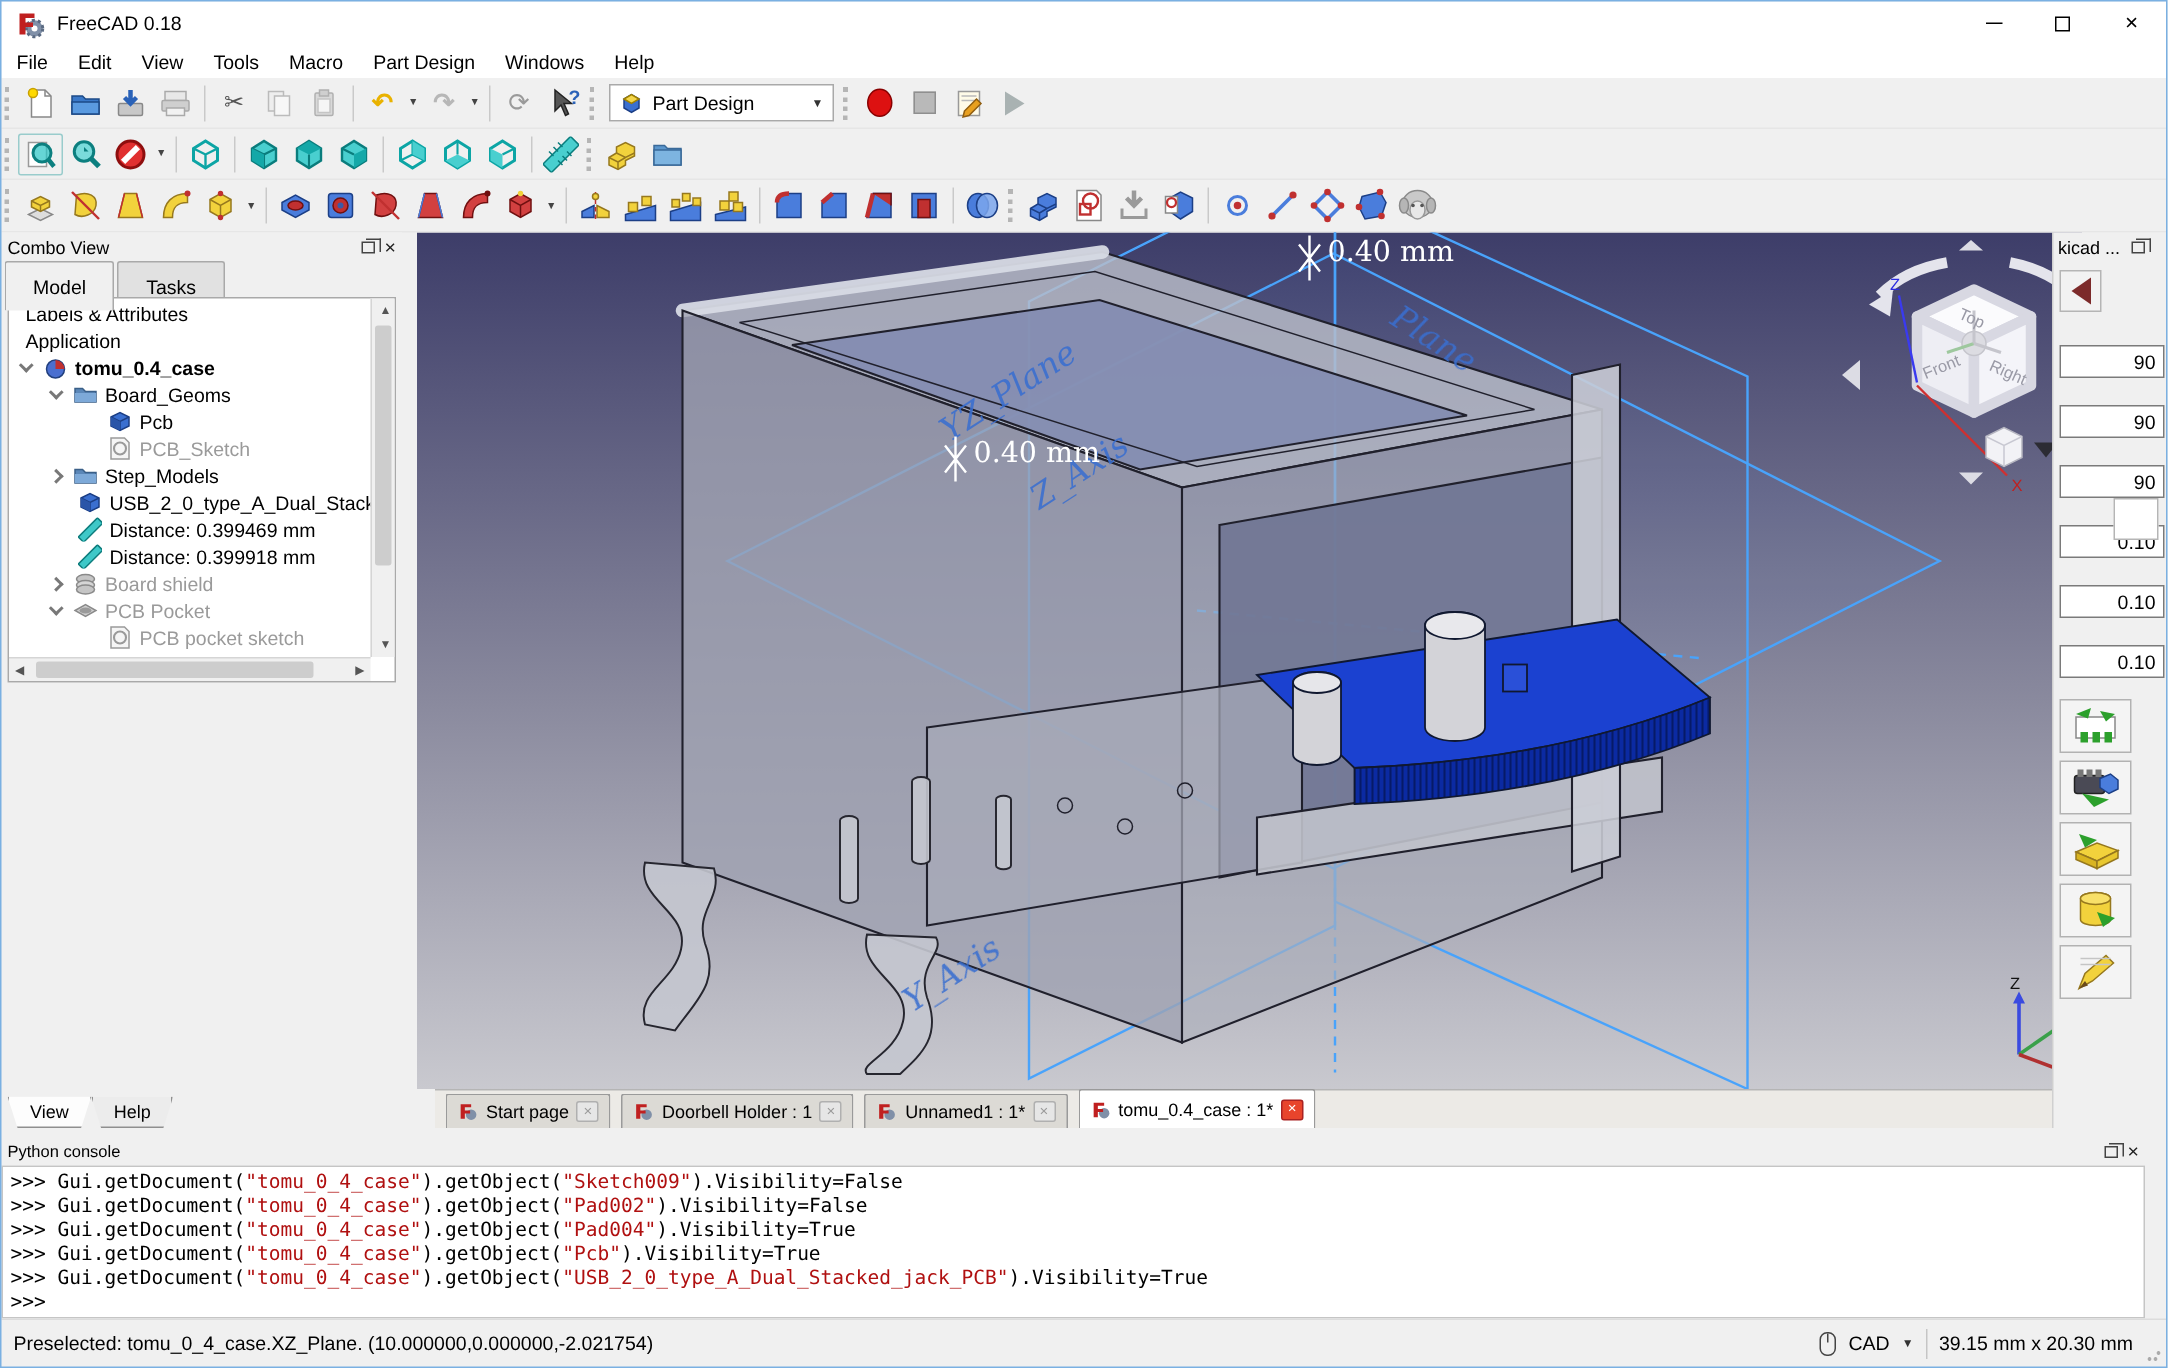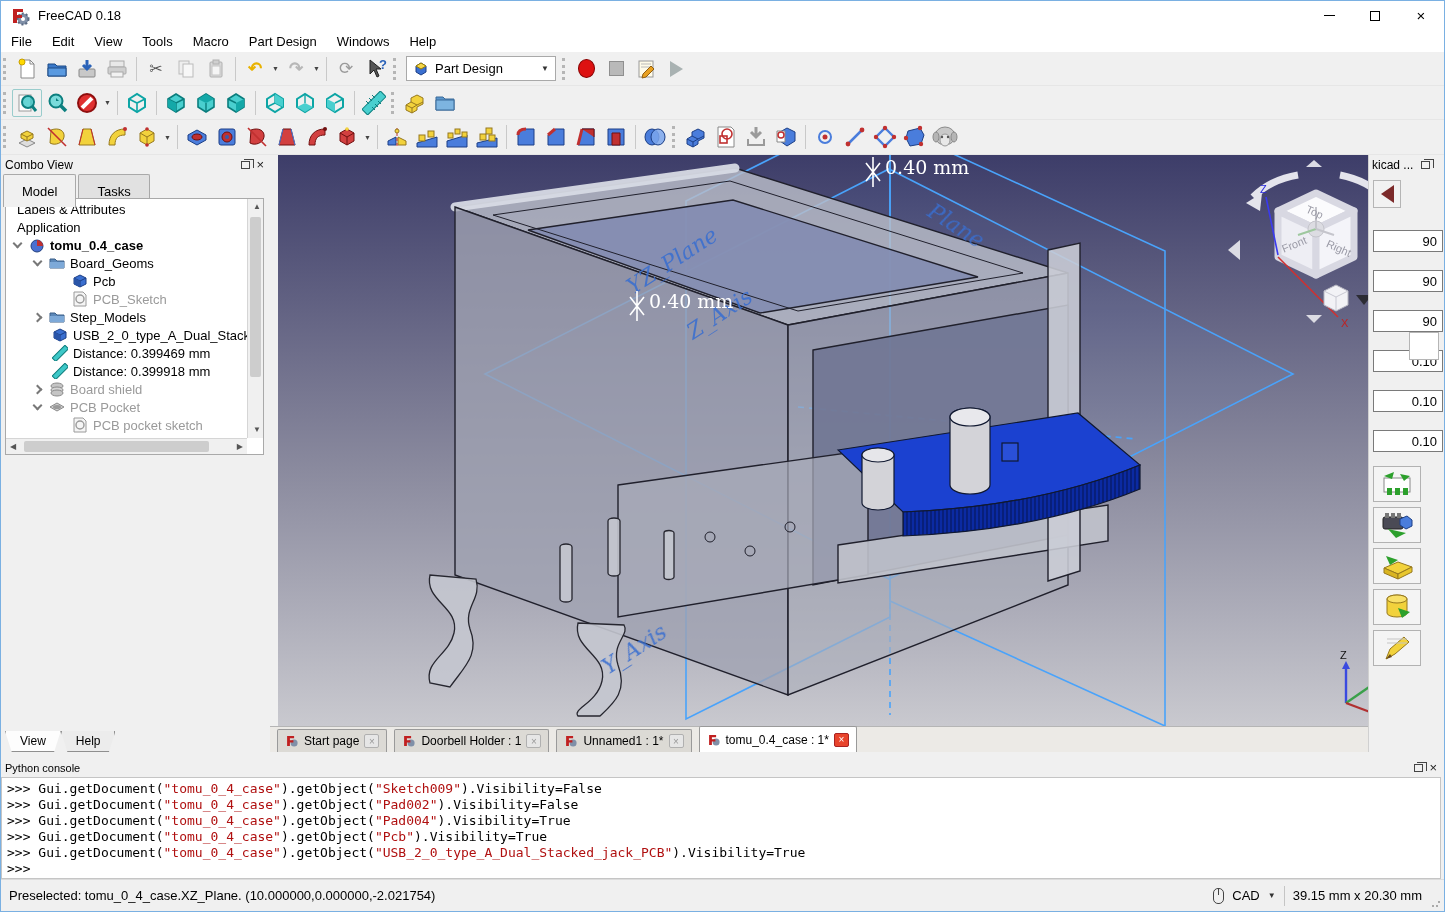--- a/index.html
+++ b/index.html
@@ -59,35 +59,35 @@
 .sarrow{position:absolute;font-size:8px;color:#555;line-height:16px}
 .propgrid{position:absolute;left:4px;right:4px;top:312px;bottom:22px;background:#fff;border:1px solid #a9a9a9}
 .prophead{display:flex;height:20px;border-bottom:1px solid #d4d4d4;background:#fbfbfb}
 .prophead div{padding:2px 6px;border-right:1px solid #d4d4d4}
 .btabs{position:absolute;left:4px;bottom:0;height:21px;display:flex}
 .btab{padding:0 14px;display:flex;align-items:center;font-size:12px;border:1px solid #8f8f8f;border-top:none;background:#ececec;clip-path:polygon(0 0,100% 0,88% 100%,12% 100%)}
 .btab.active{background:#fdfdfd}
 
 .viewport{position:absolute;left:278px;top:155px;width:1110px;height:571px}
 
-.mditabs{position:absolute;left:270px;top:726px;width:1110px;height:26px;background:#eceae6;display:flex;align-items:flex-end;border-top:1px solid #b5b5b5}
+.mditabs{position:absolute;left:290px;top:726px;width:1110px;height:26px;background:#eceae6;display:flex;align-items:flex-end;border-top:1px solid #b5b5b5}
 .mtab{display:flex;align-items:center;gap:5px;padding:0 7px;height:23px;background:#dcdad5;border:1px solid #9a9a9a;border-bottom:none;margin-left:7px;font-size:12px;border-radius:2px 2px 0 0}
 .mtab.active{background:#fff;height:26px}
 .mclose{width:15px;height:14px;border:1px solid #b0b0b0;background:#e6e6e6;color:#9a9a9a;font-size:10px;display:flex;align-items:center;justify-content:center;border-radius:2px}
 .mclose.red{background:#e8442c;border-color:#a22;color:#fff}
 
 .kicad{position:absolute;right:1px;top:155px;width:76px;bottom:160px;background:#f0f0f0;overflow:hidden;border-left:1px solid #d0d0d0}
 .ktitle{height:19px;display:flex;align-items:center;font-size:12px;padding:0 3px;gap:8px}
 .kback{width:28px;height:28px;border:1px solid #b5b5b5;background:#f2f2f2;display:flex;align-items:center;justify-content:center;margin:6px 0 0 4px}
 .kbacktri{width:0;height:0;border-right:13px solid #7c2a2a;border-top:9px solid transparent;border-bottom:9px solid transparent}
 .kwhite{position:absolute;left:40px;top:177px;width:30px;height:28px;border:1px solid #b5b5b5;background:#fff}
 .kfield{width:70px;height:22px;border:1px solid #7a7a7a;background:#fff;display:flex;align-items:center;justify-content:flex-end;padding-right:5px;font-size:13px;margin:18px 0 0 4px}
 .kbtn{width:48px;height:36px;border:1px solid #b2b2b2;background:#f4f4f4;display:flex;align-items:center;justify-content:center;margin:5px 0 0 4px}
 
-.pyconsole{position:absolute;left:1px;right:4px;top:758px;height:121px;background:#f0f0f0}
+.pyconsole{position:absolute;left:1px;right:15px;top:758px;height:121px;background:#f0f0f0}
 .pybody{position:absolute;left:0;right:0;top:19px;bottom:0;background:#fff;border:1px solid #c5c5c5;overflow:hidden;padding:3px 0 0 5px}
 .pline{font-family:"DejaVu Sans Mono",monospace;font-size:13px;line-height:16px;white-space:pre}
 .str{color:#b01010}
 
 .statusbar{position:absolute;left:1px;right:1px;bottom:1px;height:32px;background:#f0f0f0;border-top:1px solid #dcdcdc;display:flex;align-items:center}
 .statusbar .msg{margin-left:8px}
 .sright{margin-left:auto;display:flex;align-items:center;gap:8px;margin-right:22px}
 .mouseico{width:11px;height:16px;border:1px solid #444;border-radius:5px;position:relative}
 .mouseico:before{content:"";position:absolute;left:4px;top:0;width:1px;height:6px;background:#444}
 .vdiv{width:1px;height:20px;background:#c5c5c5}

